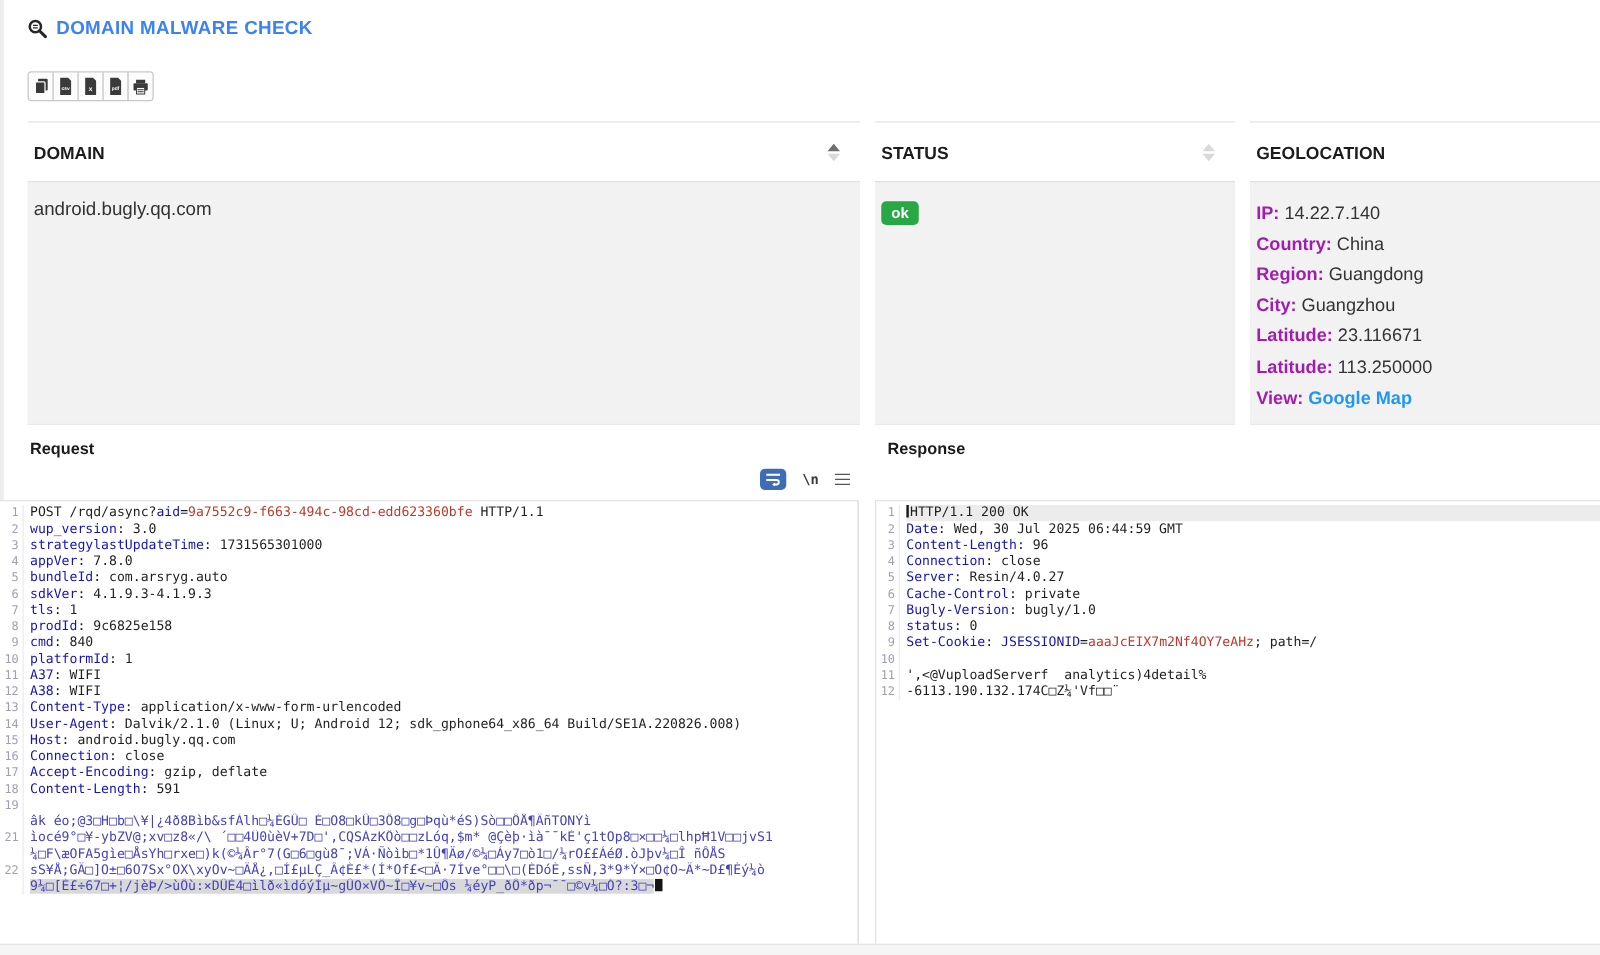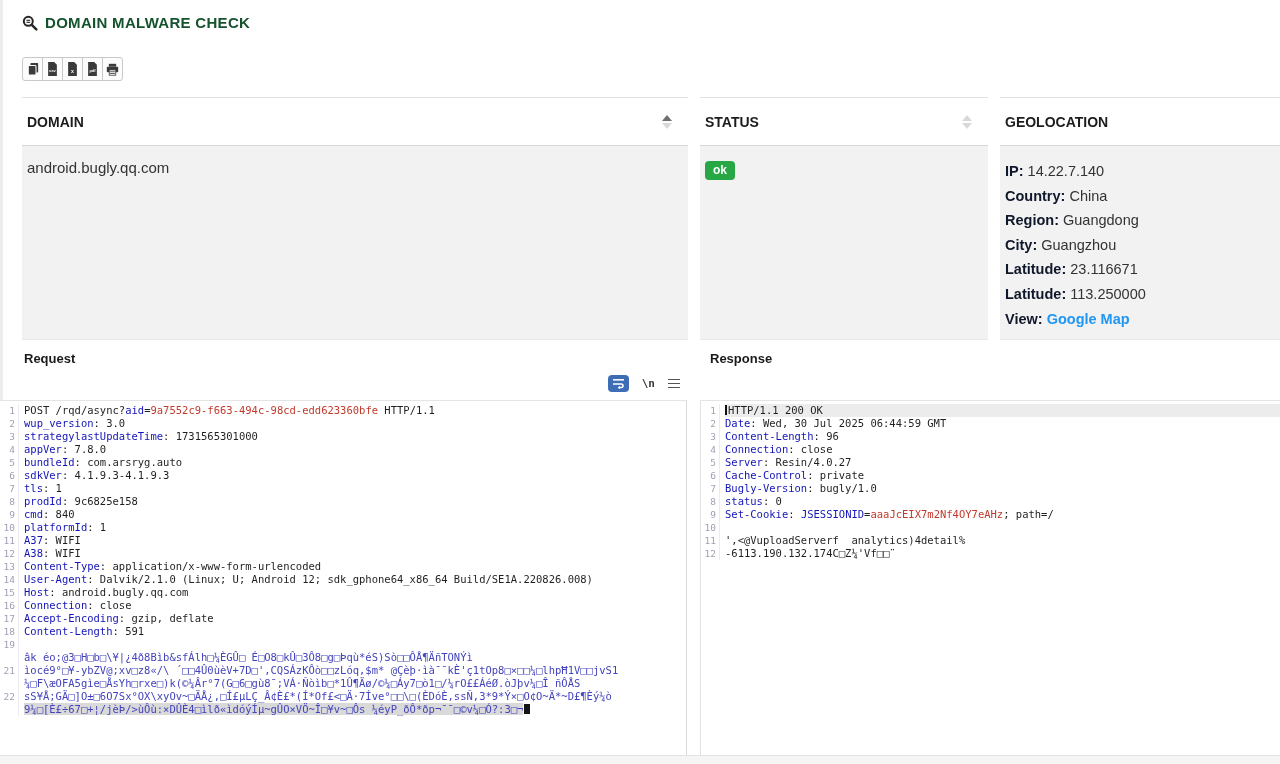--- a/index.html
+++ b/index.html
@@ -2,21 +2,21 @@
 <html style="--accent-orange: #e8702a; --badge-green: #28a745; --link-blue: #2196f3; --wrap-btn-blue: #3e6db5; --key-blue: #1414b8; --text-black: #1f1f1f; --token-red: #c03a2b; --binary-blue: #4343bd; --linenum-gray: #a29eb5;"><head>
 <meta charset="utf-8">
 <style>
   html,body{margin:0;padding:0;}
   body{width:1280px;height:764px;font-family:"Liberation Sans",sans-serif;background:#fff;color:#2b2b2b;}
   .page{position:relative;width:1280px;height:764px;overflow:hidden;background:#fff;}
   .left-strip{position:absolute;left:0;top:0;width:3px;height:100%;background:#ededed;}
 
   
   .title-row{position:absolute;left:22px;top:14px;display:flex;align-items:center;gap:7px;}
-  .title-row h1{font-size:15px;font-weight:700;margin:0;letter-spacing:.3px;color:#14532d;}
+  .title-row h1{font-size:15px;font-weight:700;margin:0;letter-spacing:.3px;color:#3b82f6;}
 
   .export-toolbar{position:absolute;left:22px;top:57px;display:flex;}
   .tb-btn{width:21px;height:24px;background:#fcfcfc;border:1px solid #c9c9c9;display:flex;align-items:center;justify-content:center;margin-left:-1px;cursor:pointer;box-sizing:border-box;}
   .tb-btn:first-child{border-radius:3px 0 0 3px;margin-left:0;}
   .tb-btn:last-child{border-radius:0 3px 3px 0;}
 
   
   .data-table{position:absolute;left:22px;top:97px;width:1258px;}
   .thead{display:flex;height:49px;}
   .th{background:#fff;border-top:1px solid #e3e3e3;border-bottom:1px solid #d6d6d6;display:flex;align-items:center;padding-left:5px;font-weight:700;font-size:14px;color:#1c1c1c;box-sizing:border-box;cursor:pointer;gap:12px;}
@@ -26,21 +26,21 @@
   .w-status{width:288px;margin-right:12px;}
   .w-geo{width:280px;}
   .sort{margin-left:auto;margin-right:16px;display:flex;flex-direction:column;gap:2px;}
   .arr{width:0;height:0;border-left:5px solid transparent;border-right:5px solid transparent;}
   .arr.up{border-bottom:6px solid #d9d9d9;}
   .arr.down{border-top:6px solid #d9d9d9;}
   .arr.up.on{border-bottom-color:#6f6f6f;}
   .domain-text{font-size:15px;color:#333;padding-top:2px;margin-top:41px;}
   .badge{display:inline-block;background:var(--badge-green,#28a745);color:#fff;font-size:12px;font-weight:700;padding:2px 8px 3px;border-radius:4px;line-height:14px;margin-top:2px;}
   .geo-line{font-size:14.5px;line-height:24.6px;color:#333;}
-  .geo-line b{color:#0f172a;}
+  .geo-line b{color:#a21caf;}
   .geo-line a{color:var(--link-blue,#2196f3);font-weight:700;text-decoration:none;cursor:pointer;}
 
   
   .bottom{position:absolute;top:349px;left:0;width:1280px;height:407px;}
   .panel{position:absolute;top:0;height:407px;}
   .panel-req{left:0;width:688px;}
   .panel-res{left:700px;width:580px;}
   .panel-title{position:absolute;top:2px;font-size:13px;font-weight:700;color:#1a1a1a;}
   .panel-req .panel-title{left:24px;text-align:right;}
   .panel-res .panel-title{left:10px;}

